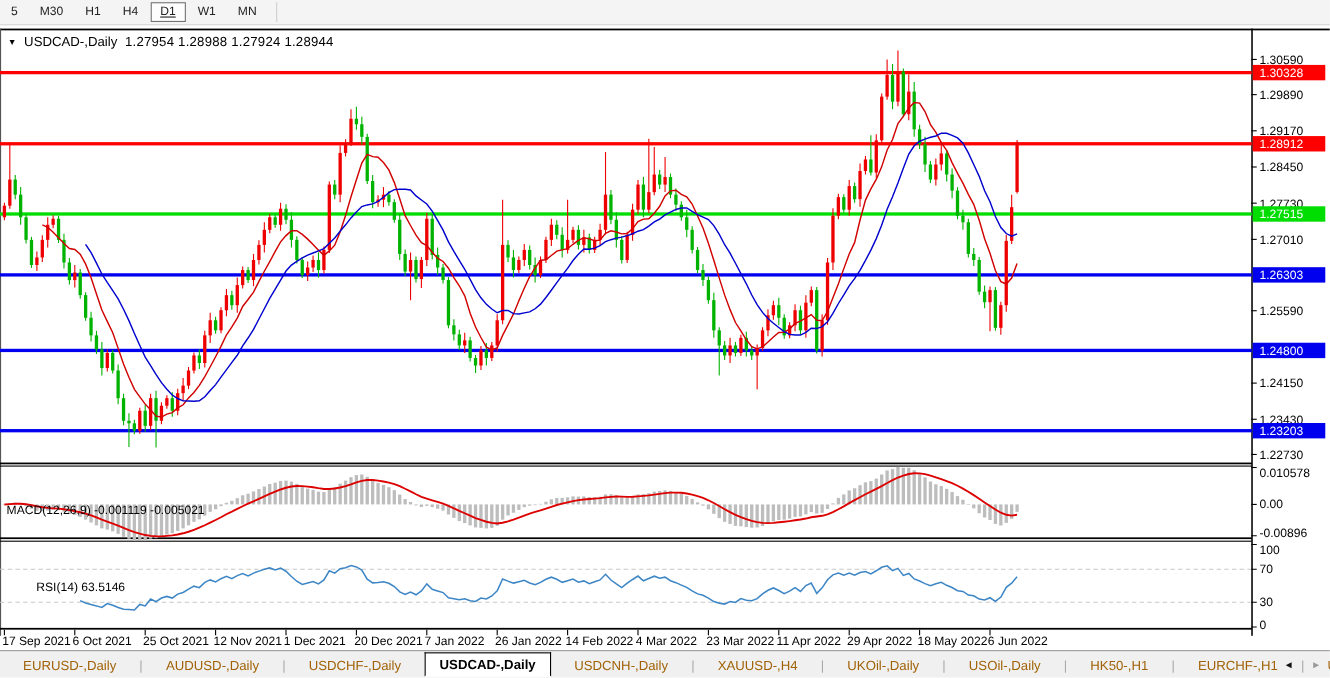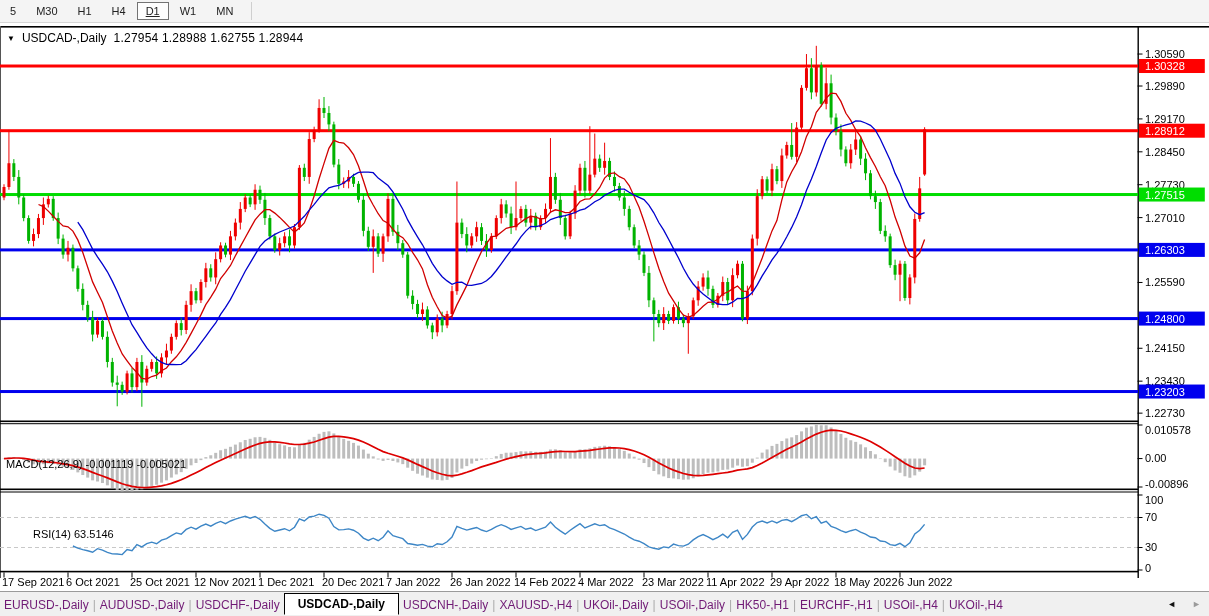--- a/index.html
+++ b/index.html
@@ -16,21 +16,21 @@
   
   #title{position:absolute;left:7px;top:31px;font-size:12px;color:#000;display:flex;align-items:center;gap:7px;}
   #title .tri{font-size:8px;position:relative;top:0px;}
   #title .ohlc{letter-spacing:0.2px;}
   .panel-label{position:absolute;font-size:11px;color:#000;white-space:nowrap;margin-top:32px;}
   #macd-label{left:6px;top:426px;}
   #rsi-label{left:6px;top:496px;padding-left:27px;}
   
   #tabbar{position:absolute;left:0;top:591px;width:1209px;height:25px;background:#f0f0f0;
     border-top:1px solid #9a9a9a;display:flex;align-items:center;}
-  .tab{font-size:12px;color:#701a75;padding:3px 4px;white-space:nowrap;cursor:default;}
+  .tab{font-size:12px;color:#a16207;padding:3px 21px;white-space:nowrap;cursor:default;}
   .tab.active{background:#fff;border:1px solid #000;border-bottom:1px solid #fff;
     font-weight:bold;color:#000;padding:3px 13px;position:relative;top:-1px;}
   .tab-sep{color:#aaa;font-size:12px;}
   #tab-arrows{position:absolute;right:8px;top:6px;display:flex;gap:16px;align-items:center;}
   #tab-arrows .arr{font-size:9px;line-height:12px;cursor:default;}
   #arr-left{color:#111;}
   #arr-right{color:#9a9a9a;}
   text{font-family:"Liberation Sans",sans-serif;}
   .ax{font-size:11px;fill:#000;}
   .badge-t{font-size:11px;fill:#fff;}
@@ -727,21 +727,21 @@
         <line x1="836.0038999999999" y1="572.4" x2="836.0038999999999" y2="577.5" stroke="#000"></line>
         <text x="834.0038999999999" y="586" class="ax">18 May 2022</text>
         <line x1="900.0042" y1="572.4" x2="900.0042" y2="577.5" stroke="#000"></line>
         <text x="898.0042" y="586" class="ax">6 Jun 2022</text>
       </g>
     </svg>
 
   <div id="title">
     <span class="tri">▼</span>
     <span>USDCAD-,Daily</span>
-    <span class="ohlc">1.27954 1.28988 1.62755 1.28944</span>
+    <span class="ohlc">1.27954 1.28988 1.27924 1.28944</span>
   </div>
 
   <div id="macd-label" class="panel-label">
     <span>MACD(12,26,9)</span>
     <span>-0.001119 -0.005021</span>
   </div>
   <div id="rsi-label" class="panel-label">
     <span>RSI(14)</span>
     <span>63.5146</span>
   </div>

